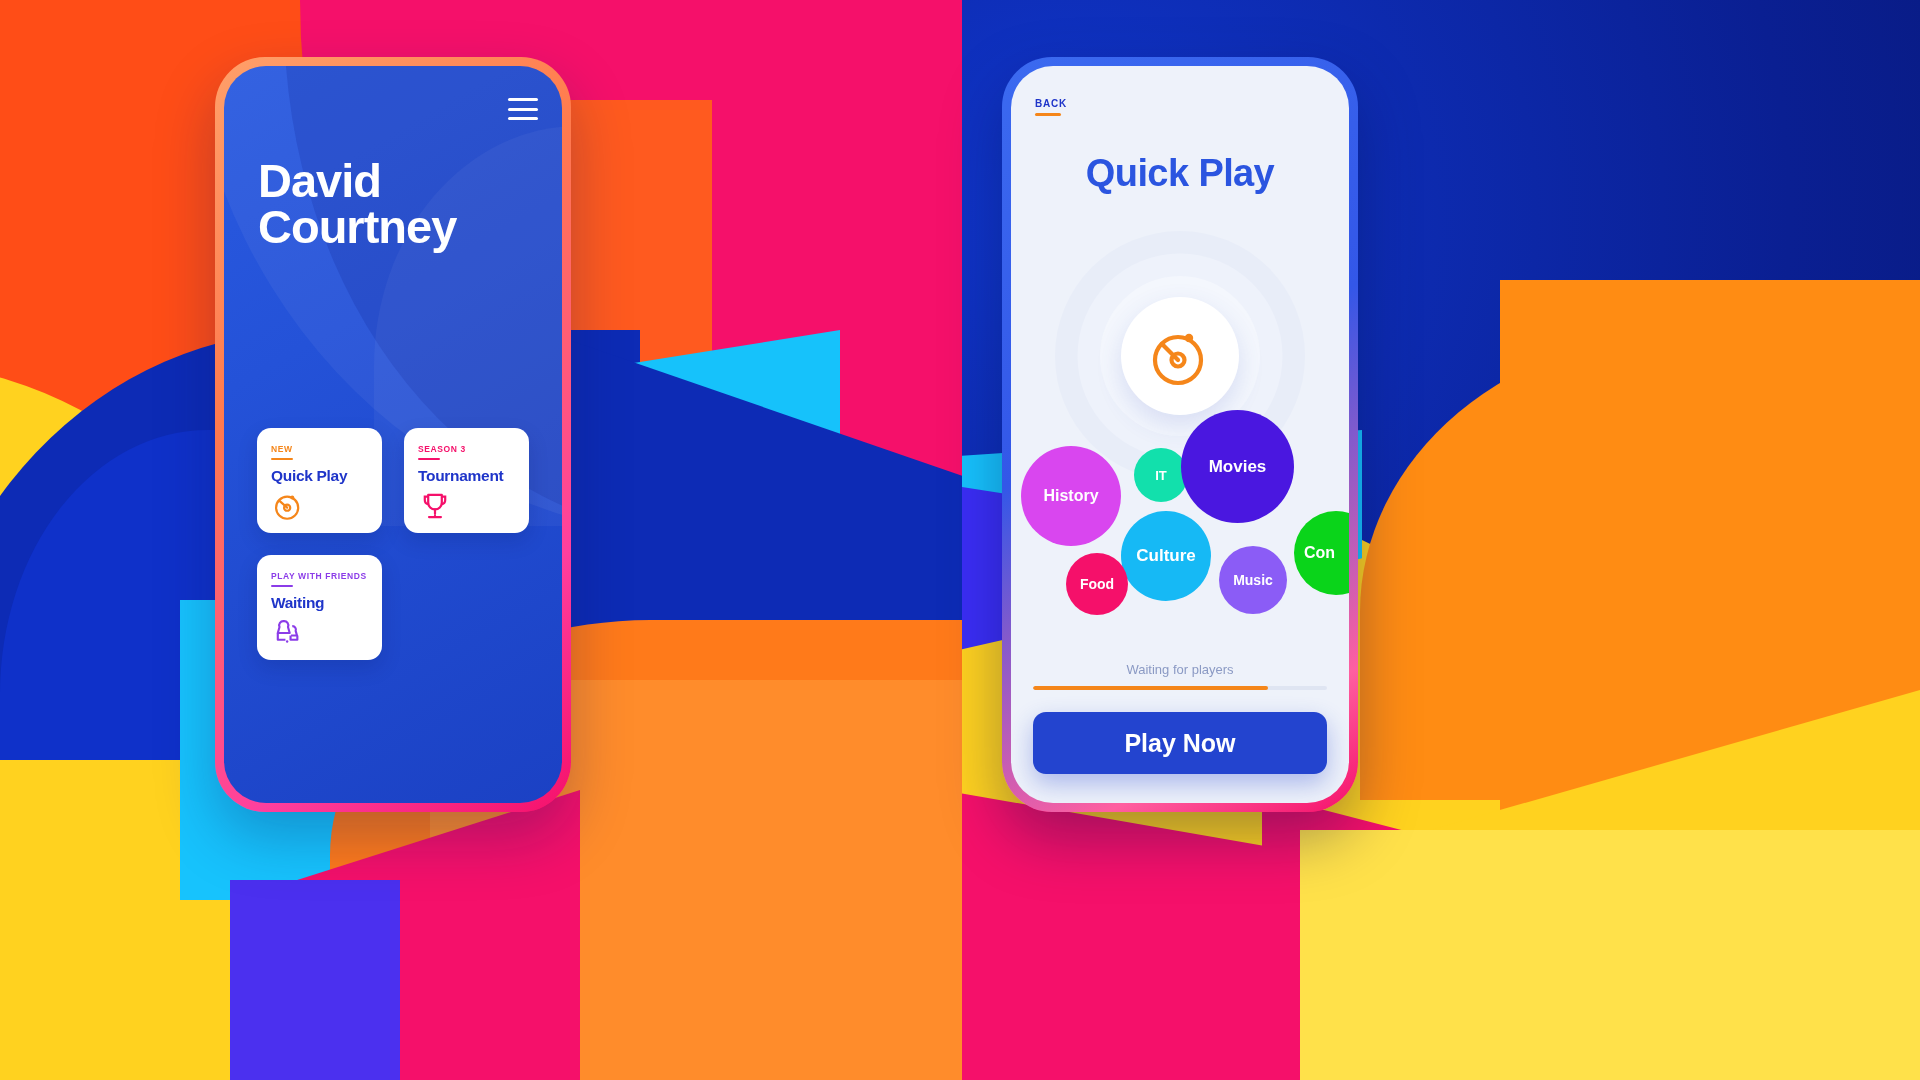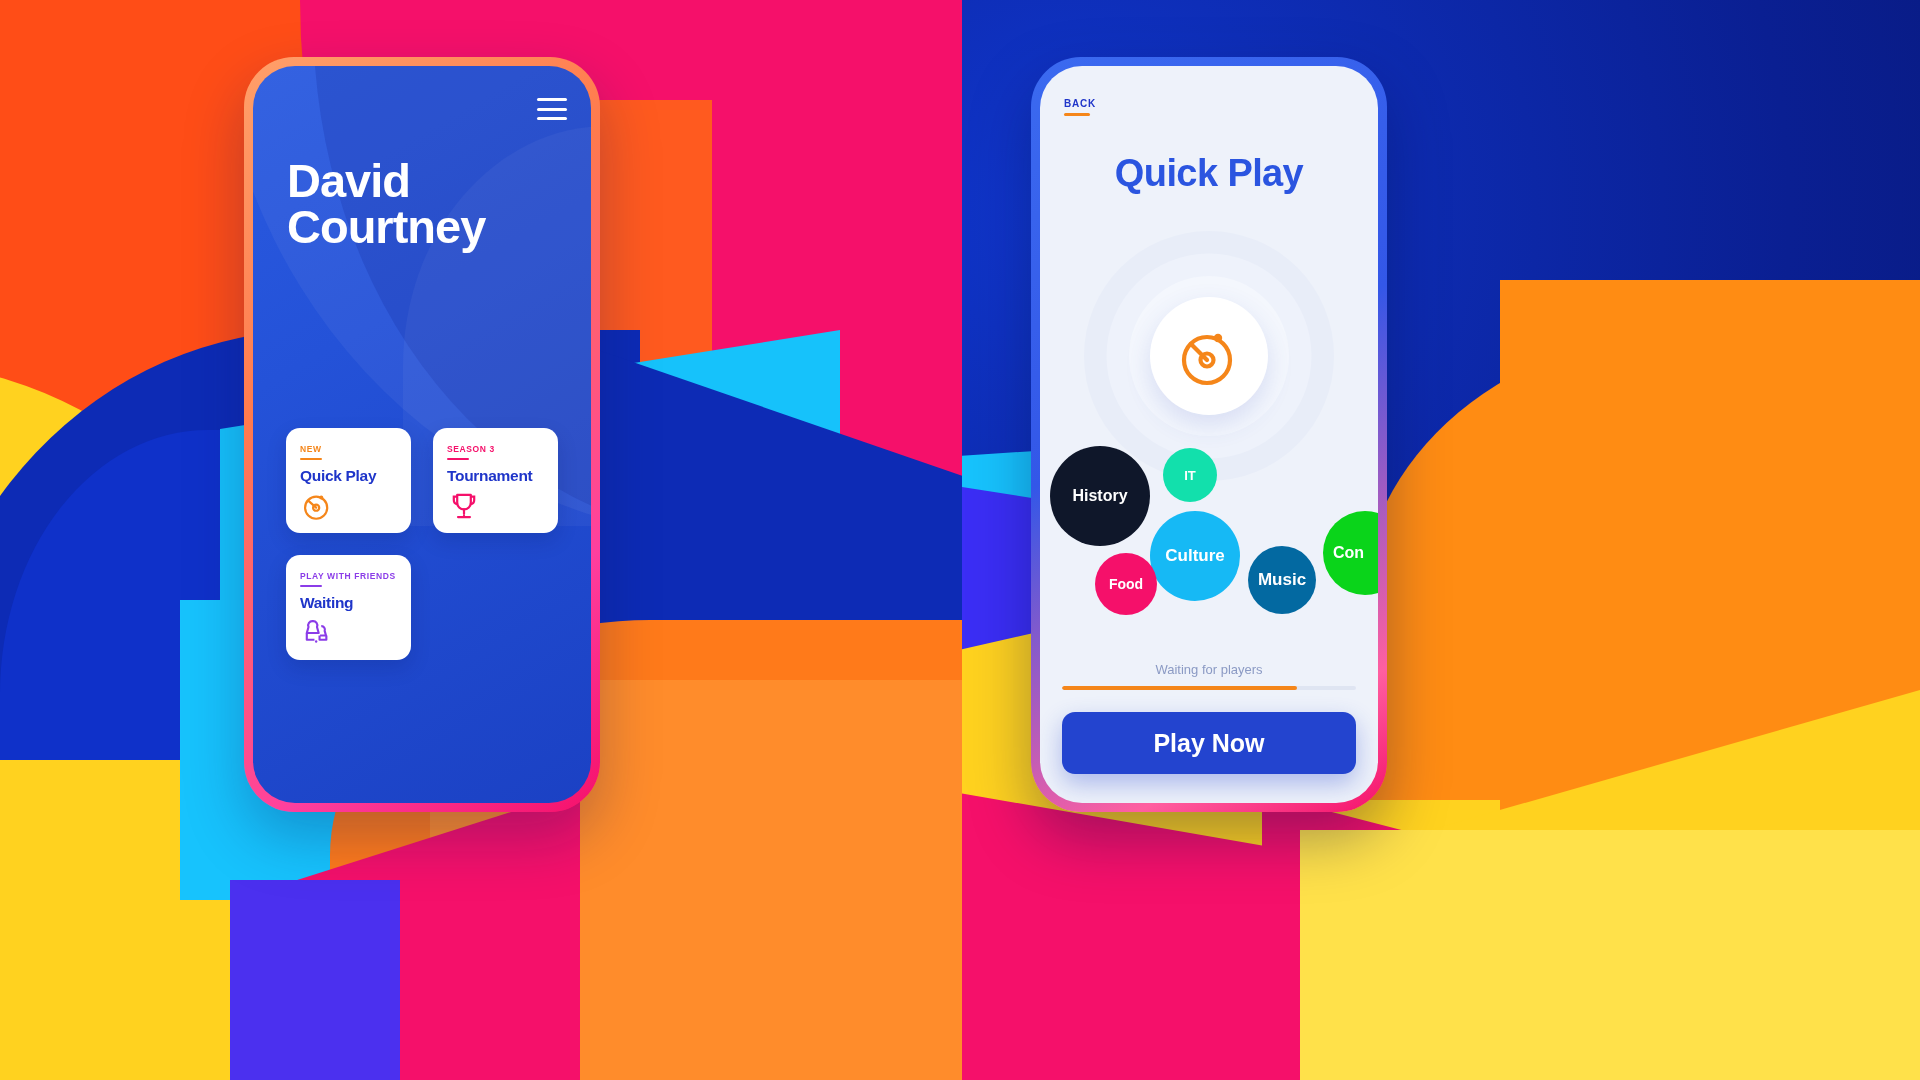--- a/index.html
+++ b/index.html
@@ -64,21 +64,21 @@
   .R-orange{ position:absolute; right:0; top:330px; width:560px; height:470px;
             background:#ff8c13; border-radius:60% 0 0 0; }
   .R-orange2{ position:absolute; right:0; top:280px; width:420px; height:560px;
             background:#ff8c13; }
   .R-yellowR{ position:absolute; right:0; top:690px; width:560px; height:400px;
             background:#ffd21f; clip-path:polygon(0 40%,100% 0,100% 100%,0 100%); }
   .R-yellowR2{position:absolute; right:0; top:830px; width:620px; height:260px;
             background:#ffe14a; }
 
   
-  .phone { position:absolute; border-radius:48px;margin-left:29px; }
+  .phone { position:absolute; border-radius:48px; }
 
   
   .phone1 { left:215px; top:57px; width:356px; height:755px;
             background:linear-gradient(140deg,#ffa06a 0%, #ff7a4d 35%, #ff3f9e 75%, #f5106a 100%);
             padding:9px; border-radius:50px;
             box-shadow:0 26px 60px rgba(10,20,90,.28); }
   .screen1 { width:100%; height:100%; border-radius:42px; overflow:hidden;
              background:linear-gradient(150deg,#2a5ae0 0%, #2452d8 35%, #1b41c4 100%);
              position:relative; }
   .s1-wave1 { position:absolute; left:-40px; top:-90px; width:520px; height:560px;
@@ -270,33 +270,36 @@
         <svg width="118" height="118" viewBox="0 0 118 118">
           <circle cx="57" cy="63" r="23" fill="none" stroke="#f5861a" stroke-width="4.2"></circle>
           <path d="M41 47 L57 63" fill="none" stroke="#f5861a" stroke-width="4.2" stroke-linecap="round"></path>
           <circle cx="57" cy="63" r="6.5" fill="none" stroke="#f5861a" stroke-width="4.2"></circle>
           <circle cx="68" cy="41" r="4.2" fill="#f5861a"></circle>
         </svg>
       </div>
     </div>
 
     <div class="bubbles">
-      <div class="bub" style="left:10px;  top:40px;  width:100px; height:100px; background:#0f172a; font-size:16px;">
+      <div class="bub" style="left:10px;  top:40px;  width:100px; height:100px; background:#d946ef; font-size:16px;">
         <span>History</span>
       </div>
       <div class="bub" style="left:123px; top:42px;  width:54px;  height:54px;  background:#12e0ac; font-size:13px;">
         <span>IT</span>
       </div>
+      <div class="bub" style="left:170px; top:4px;   width:113px; height:113px; background:#4a17e0; font-size:17px;">
+        <span>Movies</span>
+      </div>
       <div class="bub" style="left:110px; top:105px; width:90px;  height:90px;  background:#16b9f5; font-size:17px;">
         <span>Culture</span>
       </div>
       <div class="bub" style="left:55px;  top:147px; width:62px;  height:62px;  background:#f5106a; font-size:14px;">
         <span>Food</span>
       </div>
-      <div class="bub" style="left:208px; top:140px; width:68px;  height:68px;  background:#0369a1; font-size:17px;">
+      <div class="bub" style="left:208px; top:140px; width:68px;  height:68px;  background:#8b5cf6; font-size:14px;">
         <span>Music</span>
       </div>
       <div class="bub" style="left:283px; top:105px; width:84px;  height:84px;  background:#0ad41a; font-size:16px; justify-content:flex-start; padding-left:10px;">
         <span>Con</span>
       </div>
     </div>
 
     <div class="wait">Waiting for players</div>
 
     <div class="pbar">

